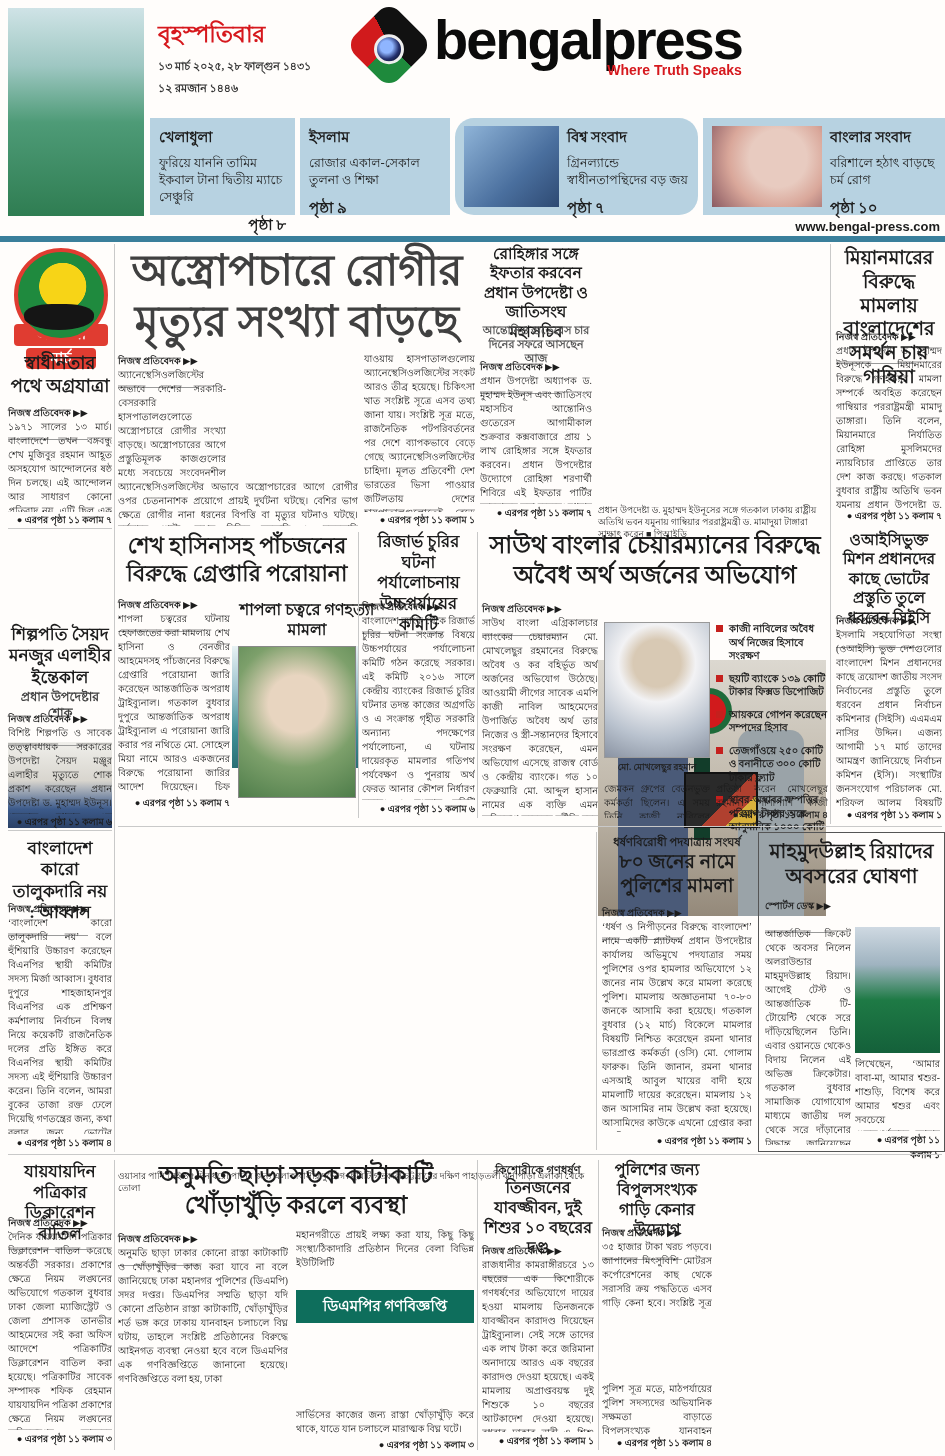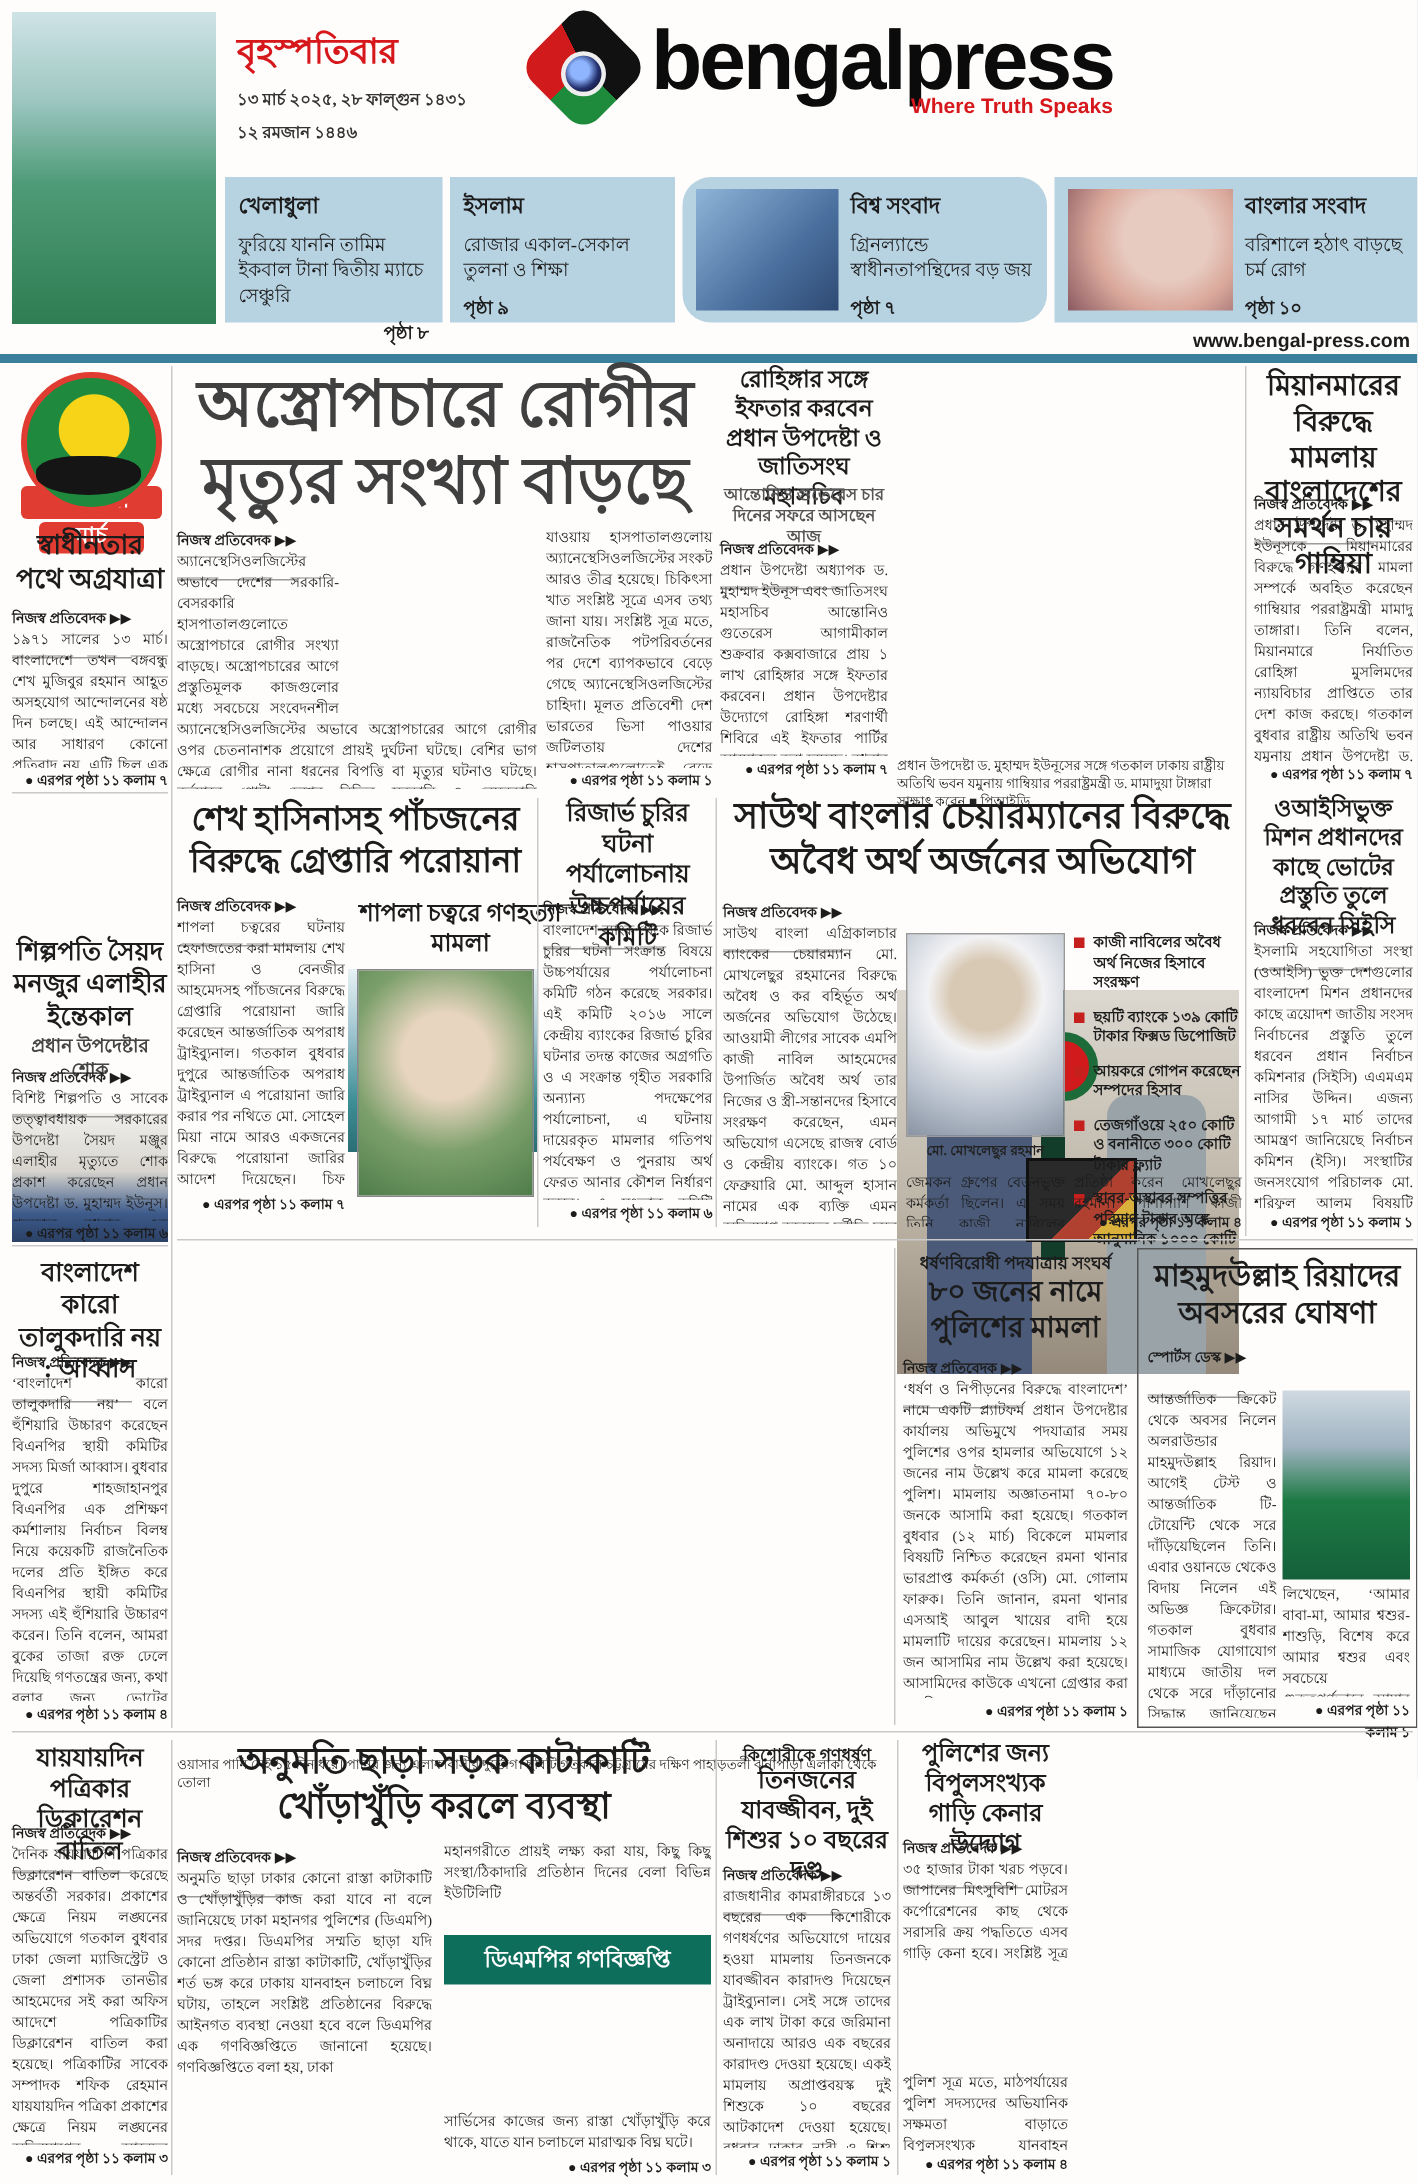--- a/index.html
+++ b/index.html
@@ -14,21 +14,21 @@
      background:conic-gradient(from 0deg,#111 0 25%,#1e8a3c 25% 50%,#d11a1c 50% 80%,#111 80% 100%);
      position:relative;flex:0 0 auto;}
   .logo-lens{position:absolute;left:19px;top:19px;width:24px;height:24px;border-radius:50%;
      background:radial-gradient(circle at 40% 40%,#8fb5ff 0 30%,#24306e 60%,#000 100%);border:3px solid #eee;transform:rotate(-45deg);}
   .logo-text{font-family:"Liberation Sans",sans-serif;font-weight:bold;font-size:56px;letter-spacing:-2px;color:#0b0b0b;line-height:1;}
   .tagline{font-family:"Liberation Sans",sans-serif;color:#d6181d;font-weight:bold;font-size:14px;text-align:right;margin-top:-6px;}
   
   .teaser{background:#b7d2e1;padding:8px 9px;box-sizing:border-box;}
   .teaser .sec{font-weight:bold;font-size:14.5px;}
   .teaser .tt{font-size:12.5px;line-height:1.35;margin-top:5px;}
-  .teaser .pg{font-weight:bold;font-size:12px;margin-top:7px;}
+  .teaser .pg{font-weight:bold;font-size:15px;margin-top:7px;}
   .website{font-family:"Liberation Sans",sans-serif;font-weight:bold;font-size:13px;text-align:right;}
   .topbar{background:#3a7f9b;height:6px;}
   
   .kicker{font-weight:bold;font-size:11.5px;text-align:center;}
   .h-lead{color:#404040;font-weight:bold;text-align:center;font-size:43px;line-height:1.18;}
   .h1{font-weight:bold;text-align:center;line-height:1.25;}
   .byline{font-weight:bold;font-size:9.5px;border-bottom:1px solid #9a9a9a;padding-bottom:18px;display:inline-block;}
   .bt{font-size:9.6px;line-height:1.46;text-align:justify;overflow:hidden;}
   .jump{font-size:9.3px;font-weight:bold;text-align:right;}
   .cap{font-size:9px;line-height:1.35;color:#222;}

